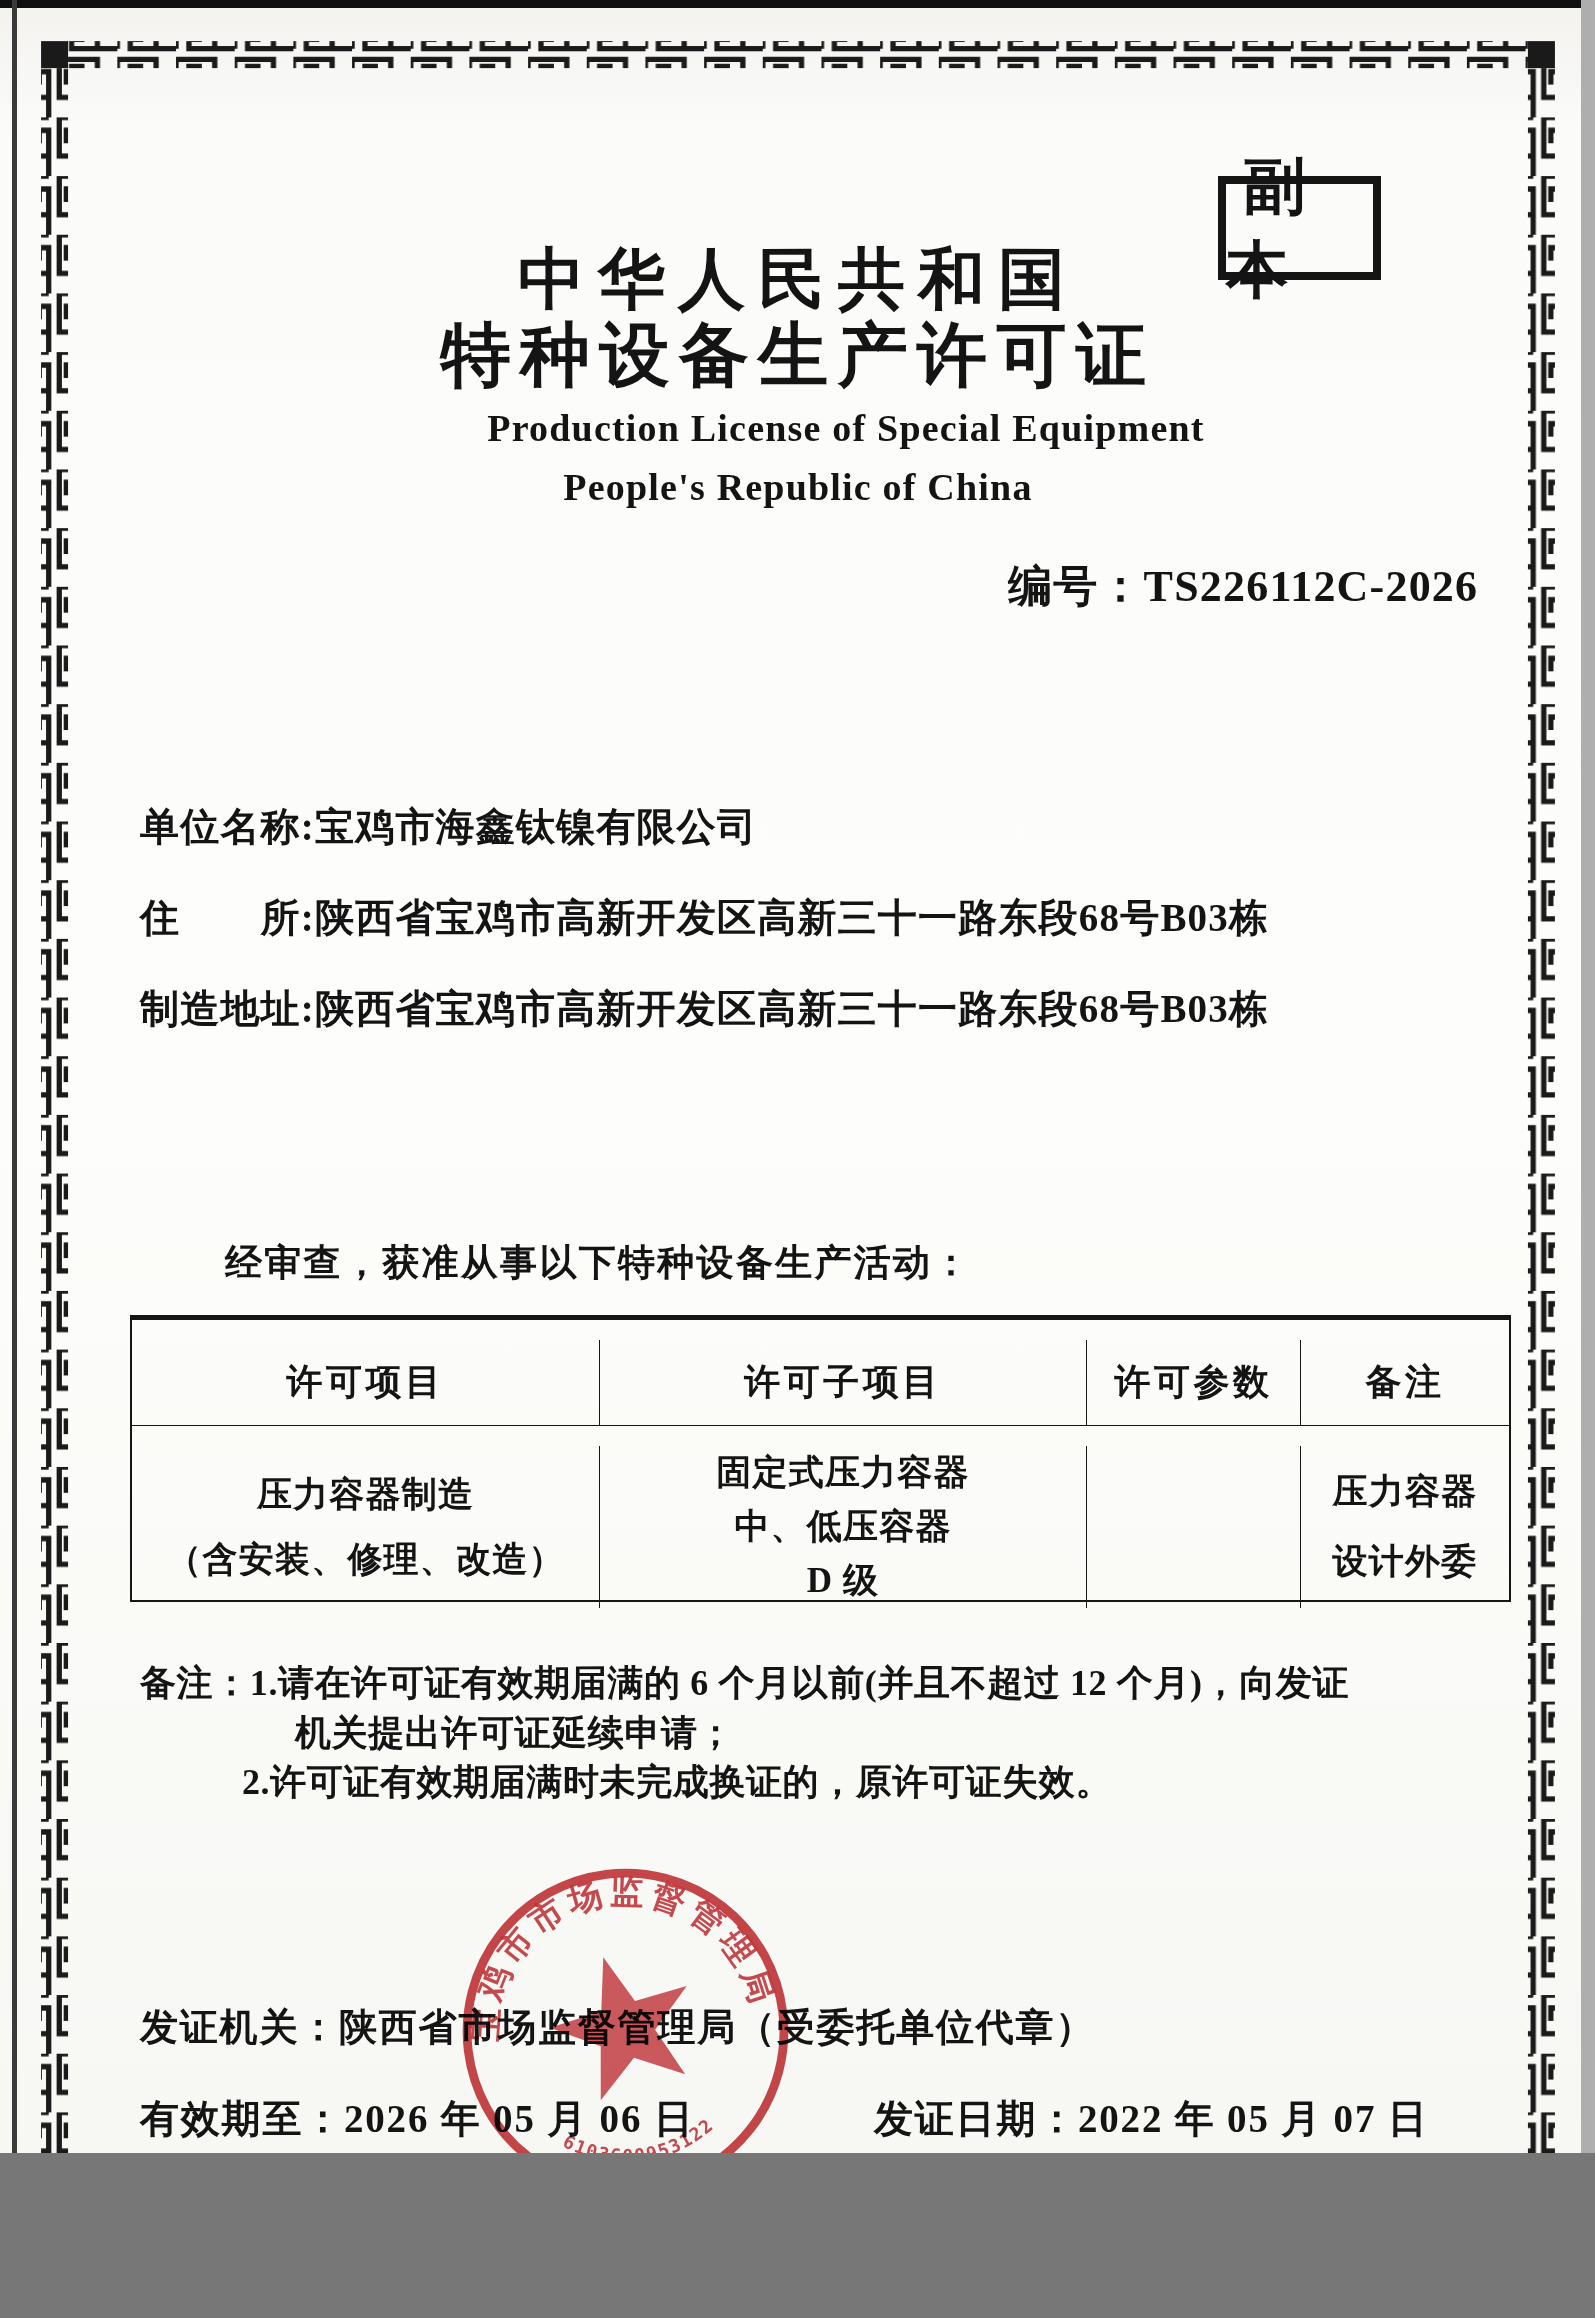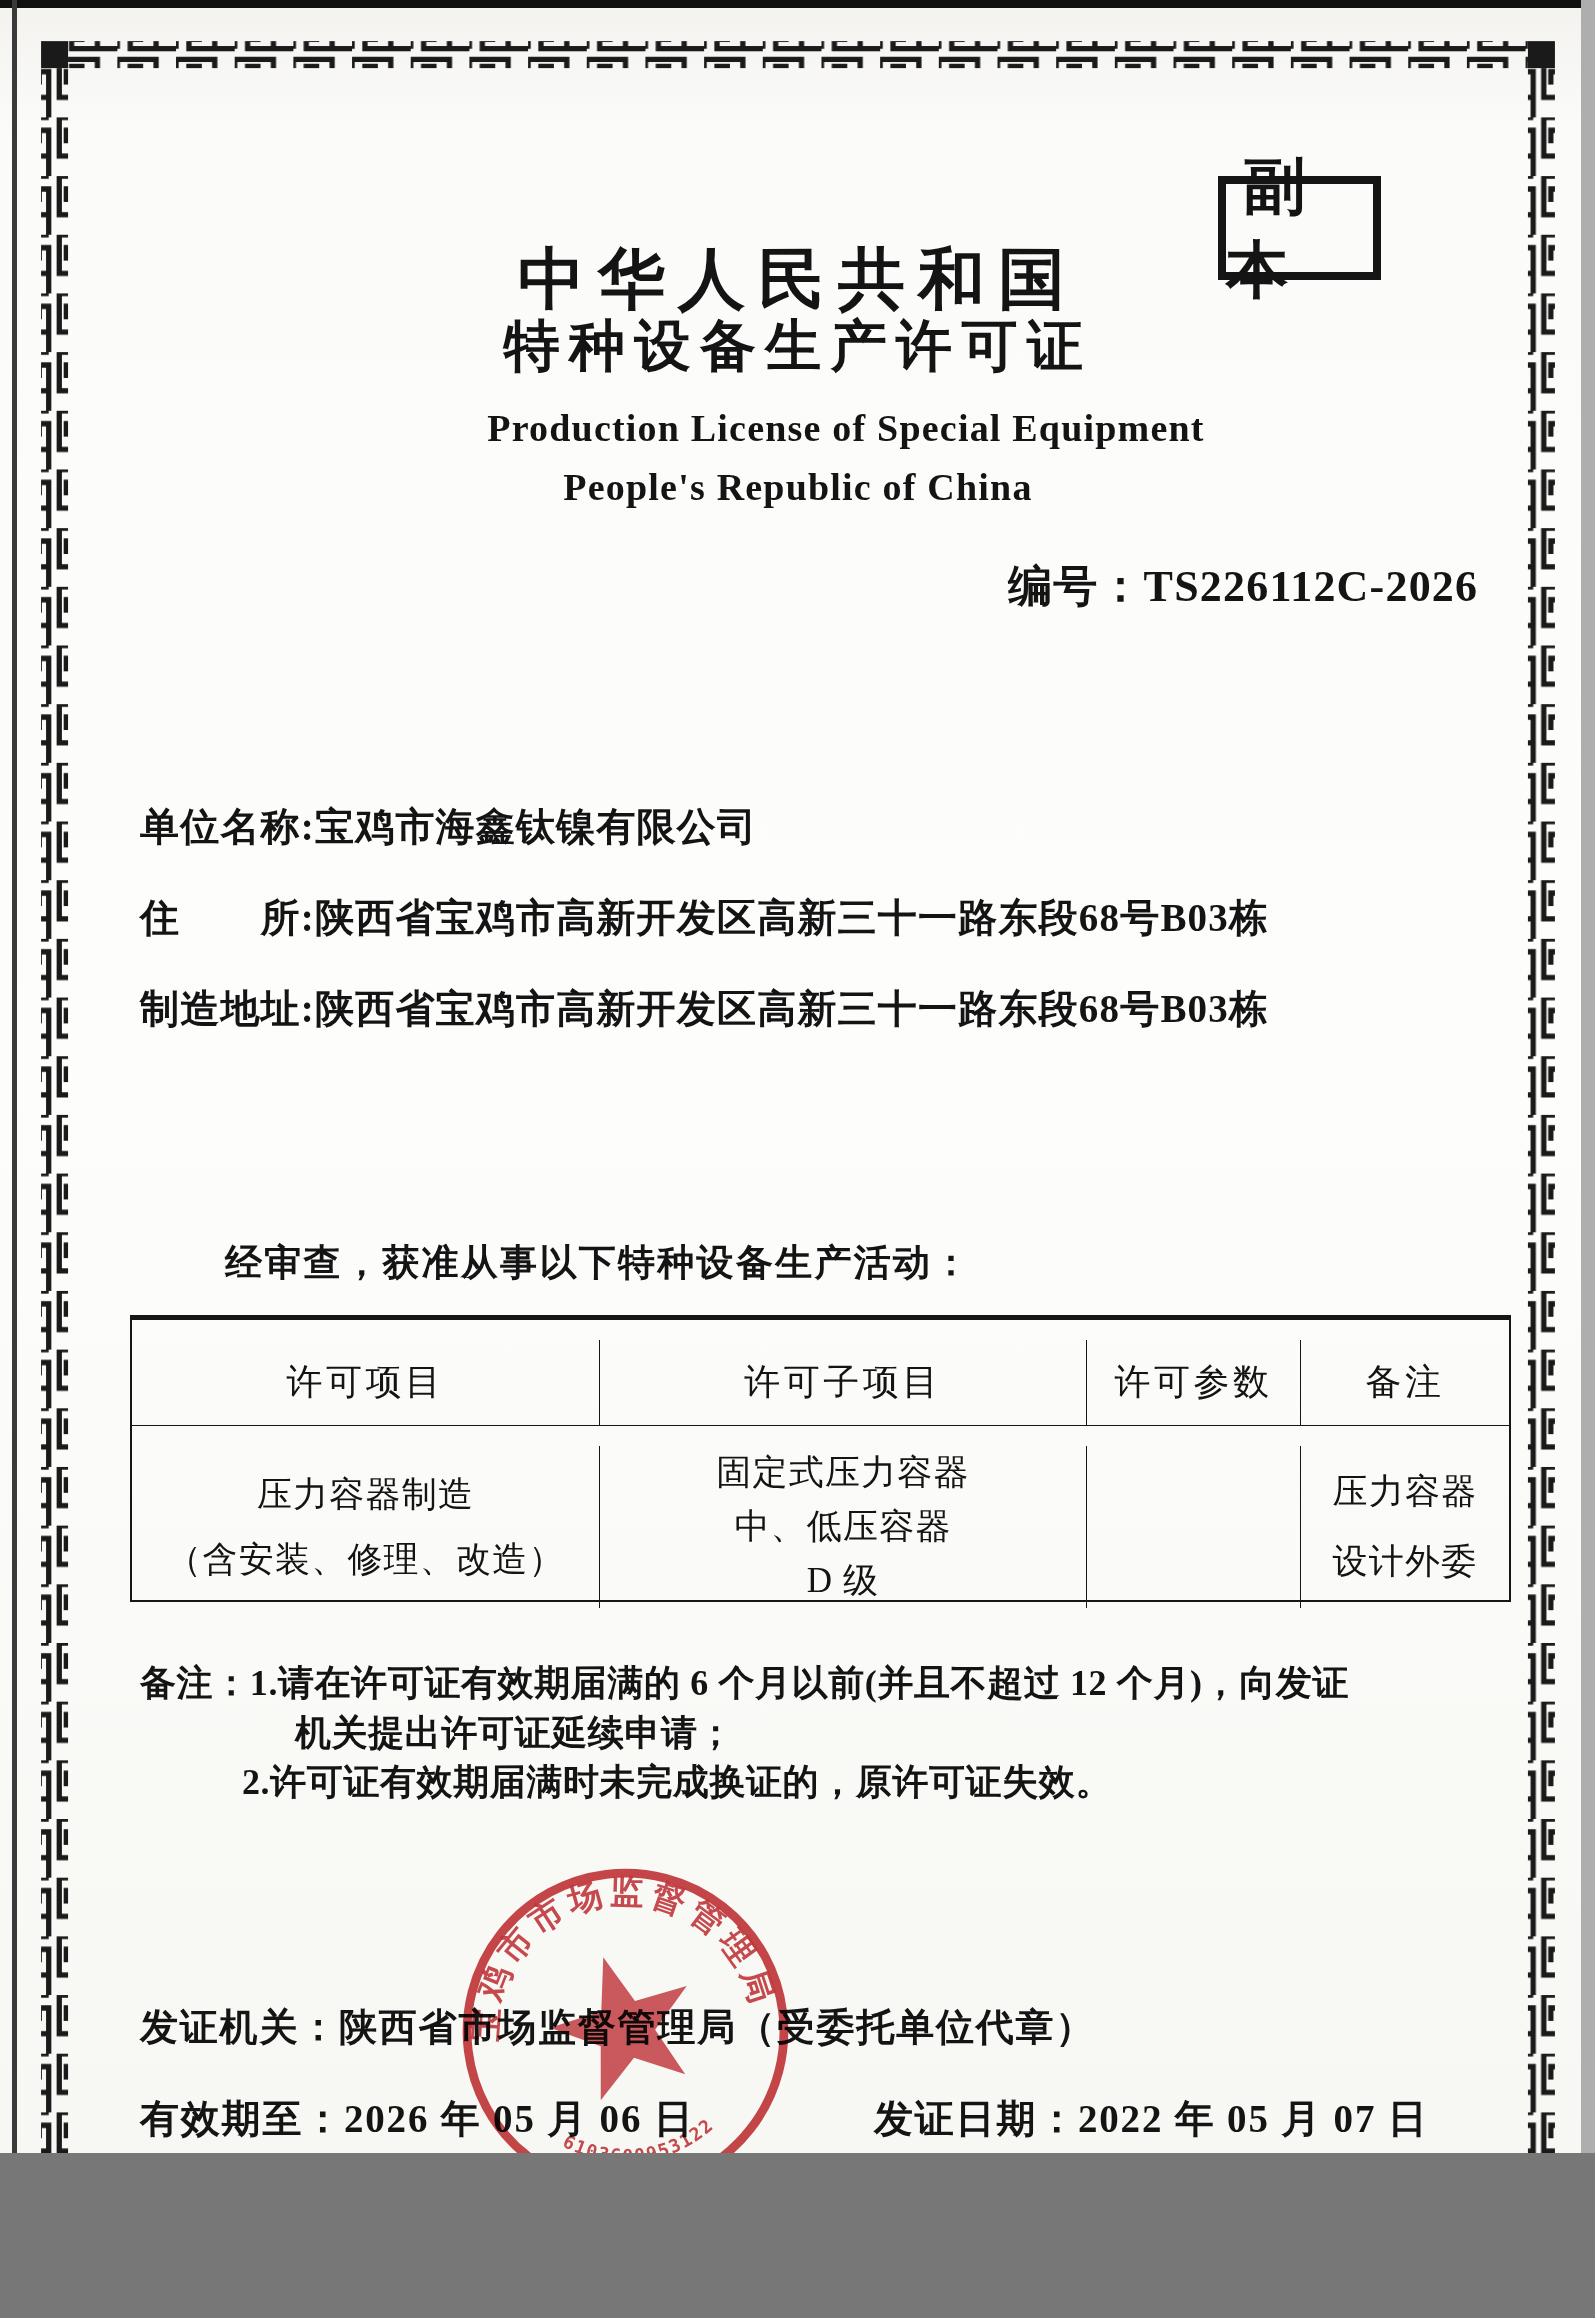--- a/index.html
+++ b/index.html
@@ -17,35 +17,35 @@
   
   .border-svg{left:0;top:0;}
   
   .copy-badge{
     left:1218px;top:176px;width:147px;height:88px;
     border:8.8px solid #151515; display:flex;align-items:center;justify-content:center;
     font-size:62px;font-weight:900;letter-spacing:17.6px;text-indent:17.6px;
   }
   .center-line{left:0;width:1596px;text-align:center;white-space:nowrap;margin-top:18px;}
   .title-cn1{top:216px;font-size:67px;font-weight:900;letter-spacing:13px;}
-  .title-cn2{top:291px;font-size:56px;font-weight:900;letter-spacing:9.4px;}
+  .title-cn2{top:291px;font-size:70px;font-weight:900;letter-spacing:9.4px;}
   .title-en1{top:388px;font-size:38px;font-weight:700;letter-spacing:1.2px;padding-left:48px;}
   .title-en2{top:447px;font-size:38px;font-weight:700;letter-spacing:1.2px;}
   .serial{left:1008px;top:557px;font-size:44px;font-weight:700;letter-spacing:1.2px;white-space:nowrap;}
   .field{left:140px;font-size:39px;font-weight:700;white-space:nowrap;letter-spacing:1.2px;}
   .f1{top:800px;} .f2{top:891px;} .f3{top:982px;}
   .intro{left:225px;top:1238px;font-size:37px;font-weight:700;letter-spacing:2.3px;white-space:nowrap;}
   
   .lic-table{
     left:130px;top:1315px;width:1381px;height:287px;box-sizing:border-box;
     border:2.3px solid #161616;border-top-width:5.3px;
     display:grid;grid-template-columns:468px 487px 214px 208px;grid-template-rows:106px 1fr;
   }
   .cell{display:flex;flex-direction:column;align-items:center;justify-content:center;
-        font-weight:400;text-align:right;box-sizing:border-box;margin-top:20px;}
+        font-weight:700;text-align:right;box-sizing:border-box;margin-top:20px;}
   .cell.rb{border-right:1.8px solid #161616;}
   .cell.bb{border-bottom:1.8px solid #161616;}
   .th{font-size:36px;letter-spacing:3.5px;}
   .td{font-size:35px;letter-spacing:1.2px;}
   .td .ln{display:block;}
   .td1 .ln{line-height:65px;}
   .td2 .ln{line-height:54px;}
   .td4 .ln{line-height:70px;}
   
   .note{font-size:36px;font-weight:700;white-space:nowrap;letter-spacing:0.6px;}

